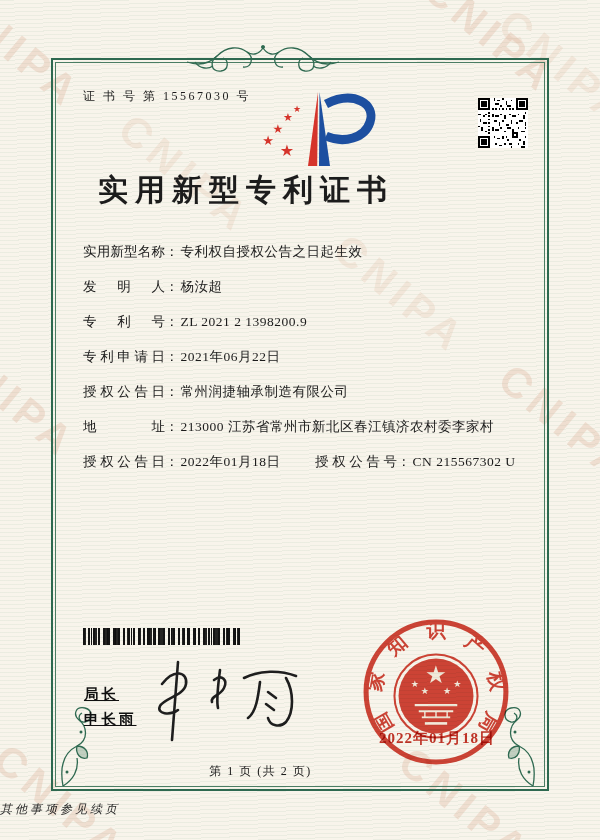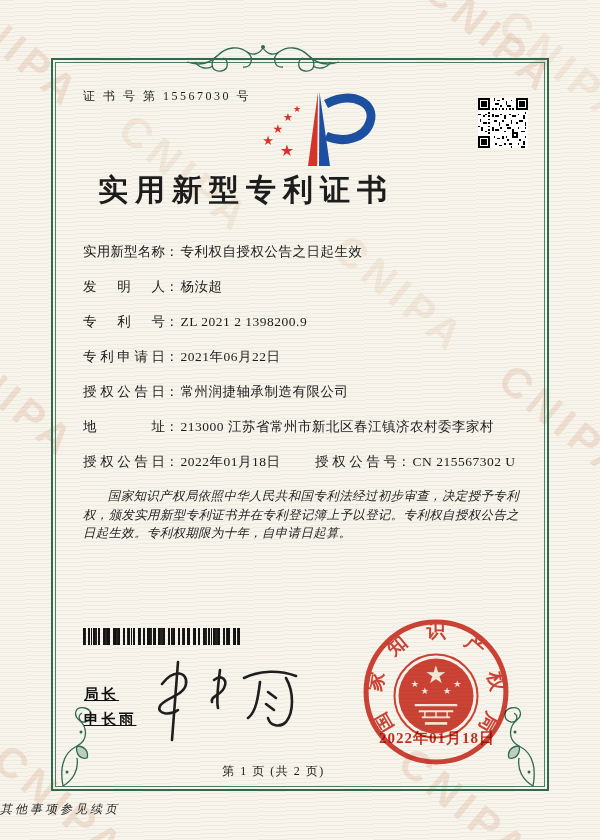--- a/index.html
+++ b/index.html
@@ -36,21 +36,21 @@
   .director{position:absolute;left:84px;top:682px;z-index:2;
     font-family:"Liberation Sans",sans-serif;font-weight:700;font-size:14.5px;
     letter-spacing:3px;line-height:25px;color:#111;text-decoration:underline;}
   .sig{position:absolute;left:148px;top:656px;width:185px;height:88px;z-index:2;}
   .seal{position:absolute;left:360px;top:616px;width:152px;height:152px;z-index:3;
     opacity:0.93;mix-blend-mode:multiply;}
   .seal-date{position:absolute;left:362px;top:729px;width:150px;text-align:center;
     font-size:15px;font-weight:700;color:#c6362a;letter-spacing:1px;z-index:4;
     mix-blend-mode:multiply;}
   .page-info{position:absolute;left:0;top:763px;width:521px;text-align:center;
-    font-size:12px;letter-spacing:1.5px;z-index:2;padding-left:13px;}
+    font-size:12px;letter-spacing:1.5px;z-index:2;}
   .continuation{position:absolute;left:0;top:801px;width:596px;text-align:left;
     font-size:12px;font-style:italic;letter-spacing:3px;z-index:2;color:#2a2a2a;}
 </style>
 </head>
 <body>
 
 <div class="stage">
 
   <div class="wm" style="left:-30px;top:-20px">CNIPA</div>
   <div class="wm" style="left:445px;top:-35px">CNIPA</div>
@@ -218,21 +218,20 @@
     <span class="flabel">地址</span><span class="fcolon">：</span><span class="fval">213000 江苏省常州市新北区春江镇济农村委李家村</span>
   </div>
   <div class="frow" style="top:453px">
     <span class="flabel">授权公告日</span><span class="fcolon">：</span><span class="fval">2022年01月18日</span>
     <span class="fgroup2">
       <span class="flabel">授权公告号</span><span class="fcolon">：</span><span class="fval">CN 215567302 U</span>
     </span>
   </div>
 
   <div class="paras">
-    <p>国家知识产权局依照中华人民共和国专利法经过初步审查，决定授予专利权，颁发实用新型专利证书并在专利登记簿上予以登记。专利权自授权公告之日起生效。专利权期限为十年，自申请日起算。</p>
   </div>
 
   <div class="barcode"></div>
 
   <div class="director">
     <div>局长</div>
     <div>申长雨</div>
   </div>
 
   <svg class="sig" viewBox="0 0 185 88">

